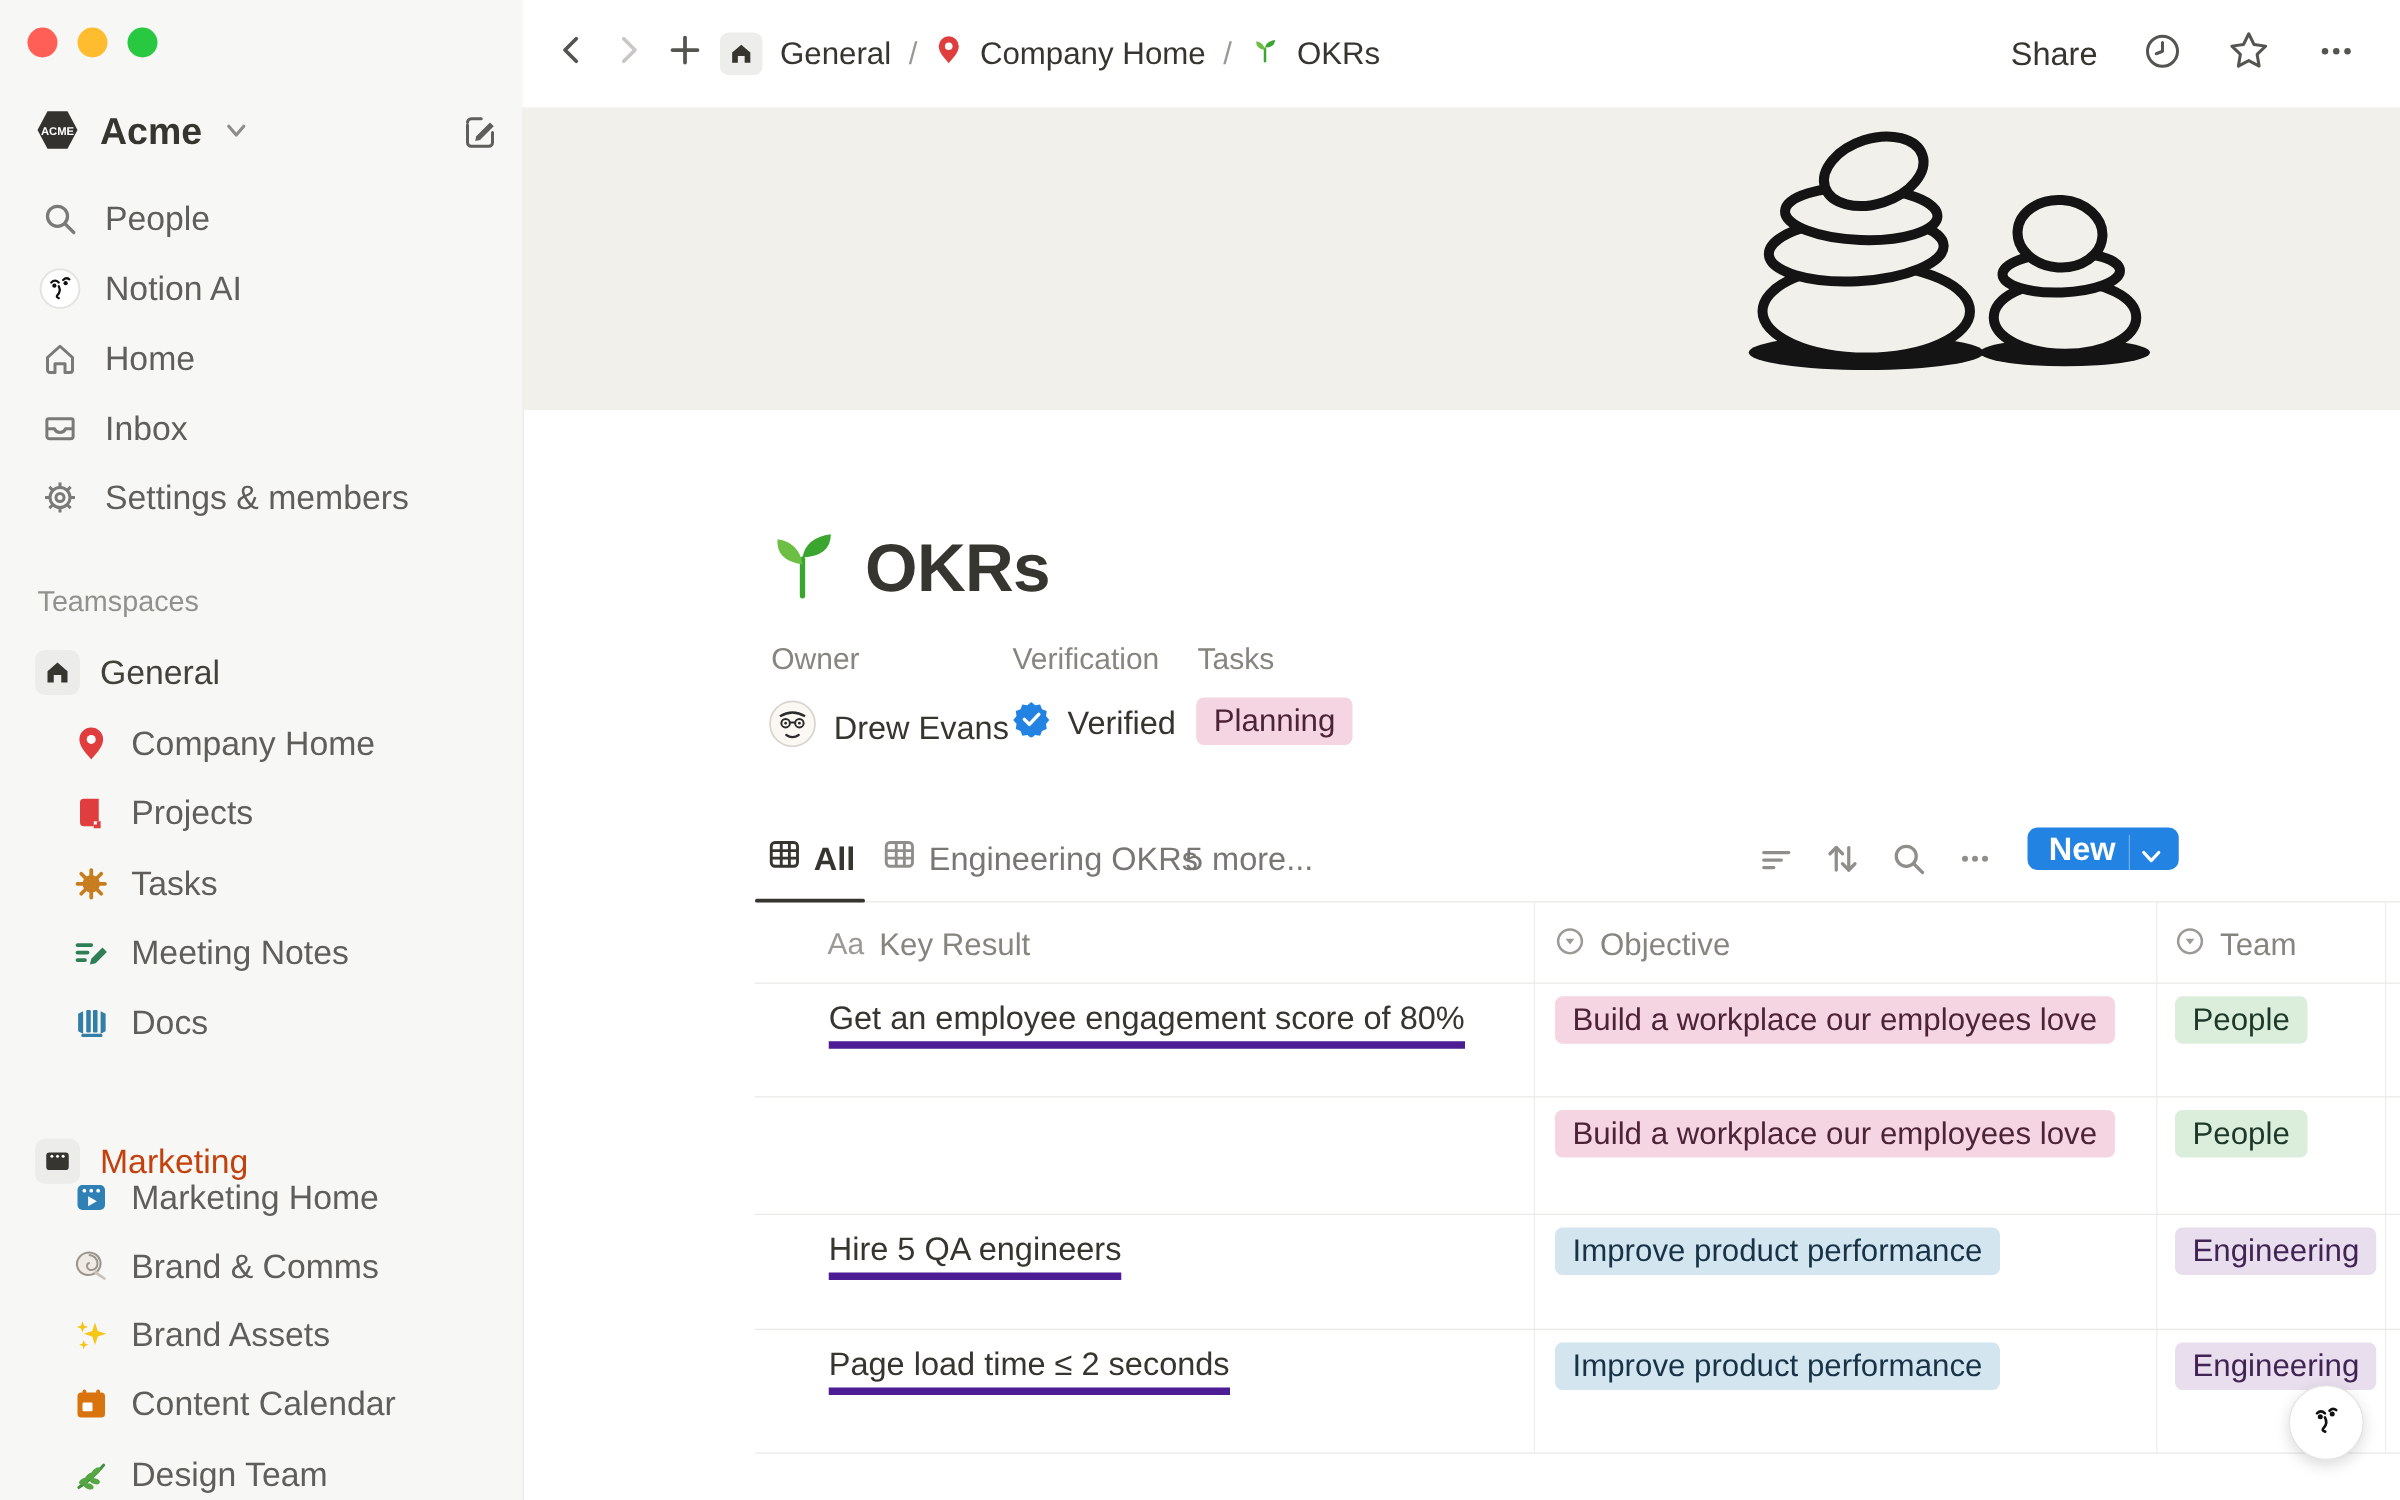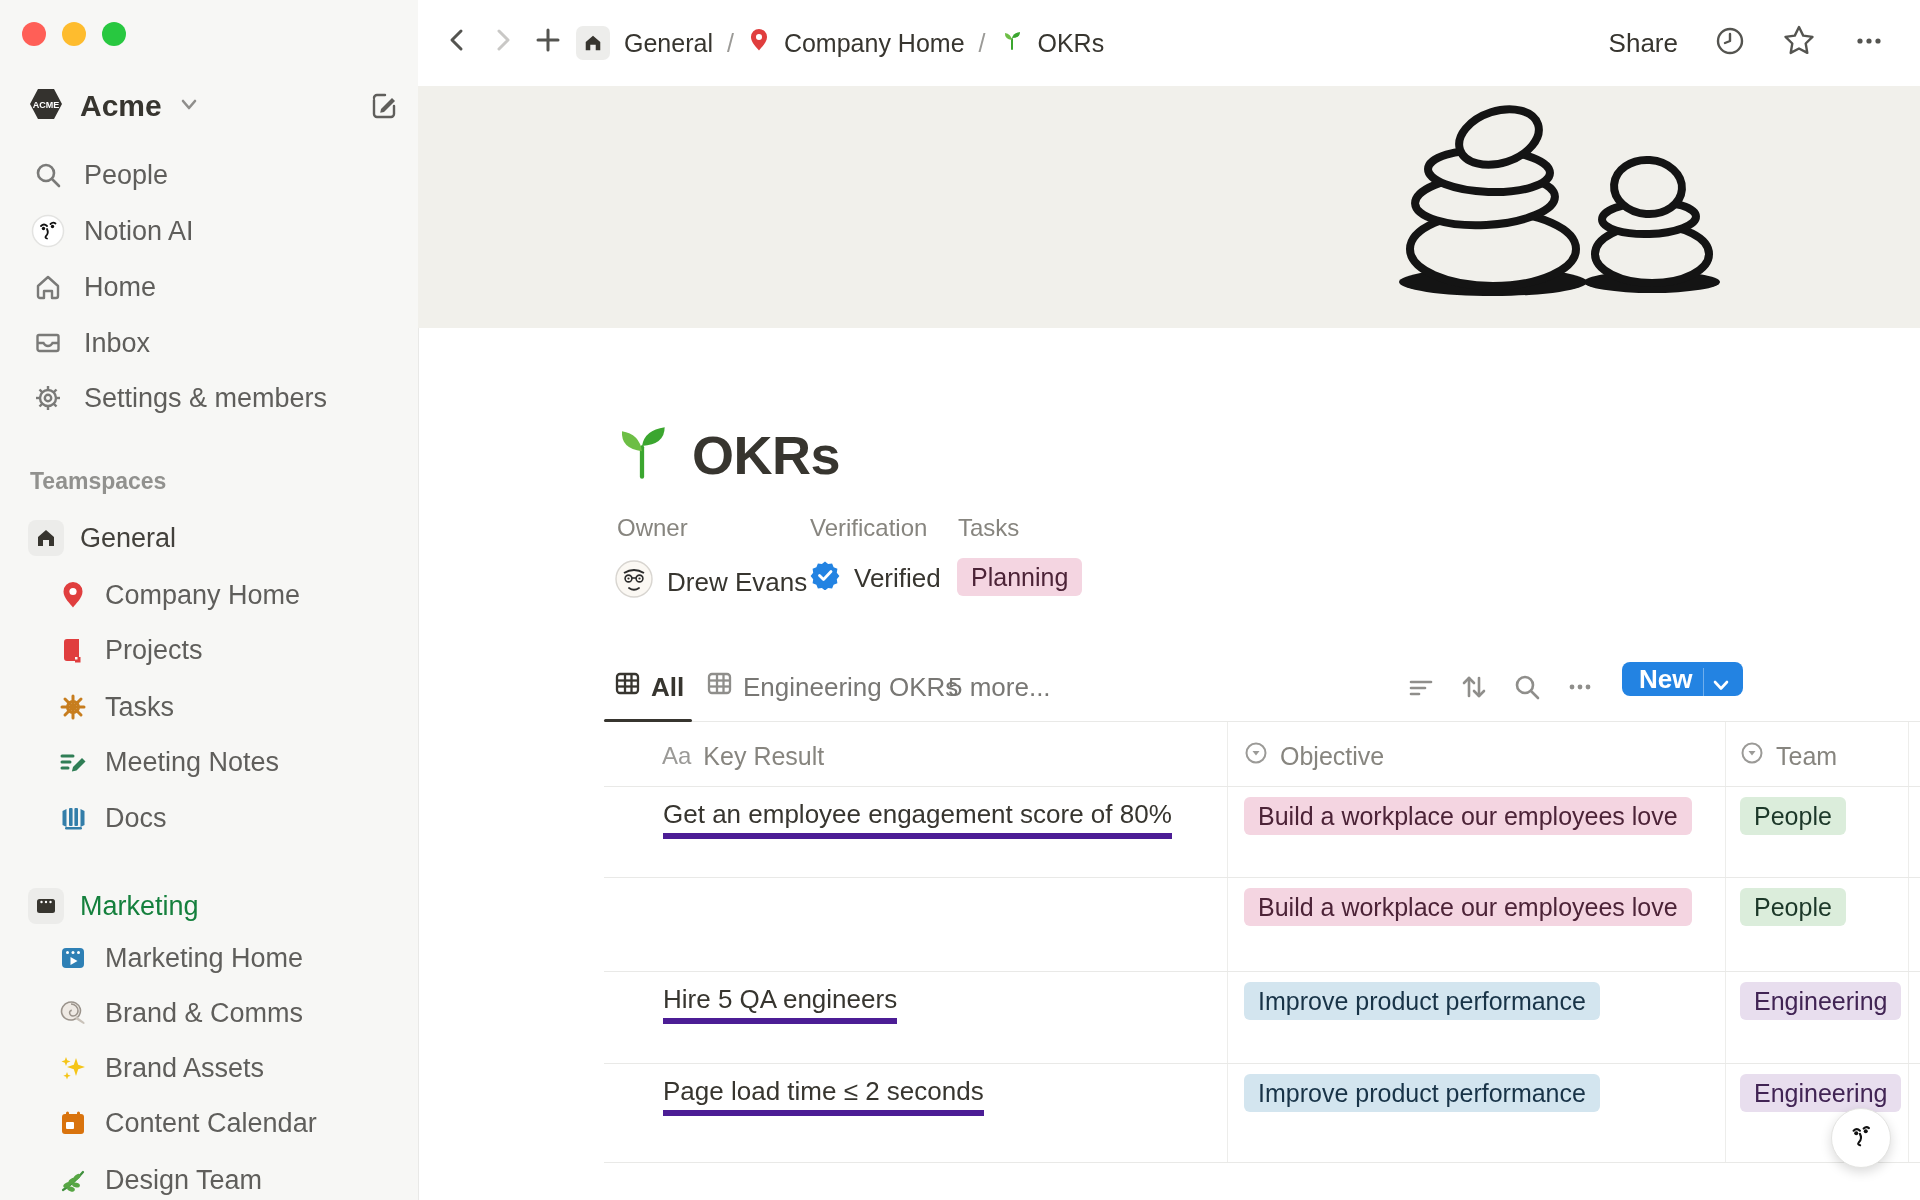--- a/index.html
+++ b/index.html
@@ -10,21 +10,21 @@
   .sidebar{position:absolute;left:0;top:0;width:418px;height:1200px;background:#F7F7F5;border-right:1px solid #E9E9E7}
   .tl{position:absolute;top:22px;width:24px;height:24px;border-radius:50%}
   .ws-row{position:absolute;left:28px;top:86px;height:40px;display:flex;align-items:center;gap:16px}
   .ws-name{font-size:30px;font-weight:700;color:#37352F}
   .side-item{position:absolute;left:28px;height:52px;display:flex;align-items:center;gap:16px;
              color:#5F5E5B;font-size:27px;font-weight:500;cursor:pointer}
   .side-item .ic{width:40px;display:flex;justify-content:center;align-items:center}
   .child-item{position:absolute;left:55px;height:52px;display:flex;align-items:center;gap:14px;
               color:#5F5E5B;font-size:27px;font-weight:500;cursor:pointer}
   .child-item .ic{width:36px;display:flex;justify-content:center;align-items:center}
-  .ts-label{position:absolute;left:30px;font-size:23px;font-weight:700;color:#91918E}
+  .ts-label{position:absolute;left:30px;font-size:23px;font-weight:400;color:#91918E}
   .ts-box{width:36px;height:36px;border-radius:8px;background:#ECECEA;display:flex;align-items:center;justify-content:center}
   
   .topbar{position:absolute;left:418px;top:0;width:1502px;height:86px;background:#fff}
   .crumbs{position:absolute;left:26px;top:0;height:86px;display:flex;align-items:center;gap:14px;font-size:25px;color:#37352F}
   .crumb{cursor:pointer}
   .crumb-sep{color:#9B9A97}
   .home-badge{width:34px;height:34px;border-radius:7px;background:#EDEDEB;display:flex;align-items:center;justify-content:center}
   .top-actions{position:absolute;right:34px;top:0;height:86px;display:flex;align-items:center;gap:36px}
   .share{font-size:26px;color:#37352F;cursor:pointer}
   
@@ -214,21 +214,21 @@
               <rect x="15.4" y="4" width="3.6" height="18" rx="1"></rect>
               <path d="M7.5 5 l-4 2 v14 l4 2 z"></path>
               <path d="M21.5 5 l4 2 v14 l-4 2 z"></path>
               <rect x="6" y="23" width="17" height="2.6" rx="1.3"></rect>
             </g>
           </svg>
         </span>
       <span>Docs</span>
     </div>
 
-    <div class="side-item" style="top:880px;color:#15803d">
+    <div class="side-item" style="top:903px;color:#c2410c">
       <span class="ts-box">
           <svg width="22" height="22" viewBox="0 0 22 22">
             <rect x="2" y="4" width="18" height="14" rx="2.5" fill="#37352F"></rect>
             <circle cx="6.5" cy="7" r="1.2" fill="#fff"></circle>
             <circle cx="11" cy="7" r="1.2" fill="#fff"></circle>
             <circle cx="15.5" cy="7" r="1.2" fill="#fff"></circle>
           </svg>
         </span>
       <span>Marketing</span>
     </div>

